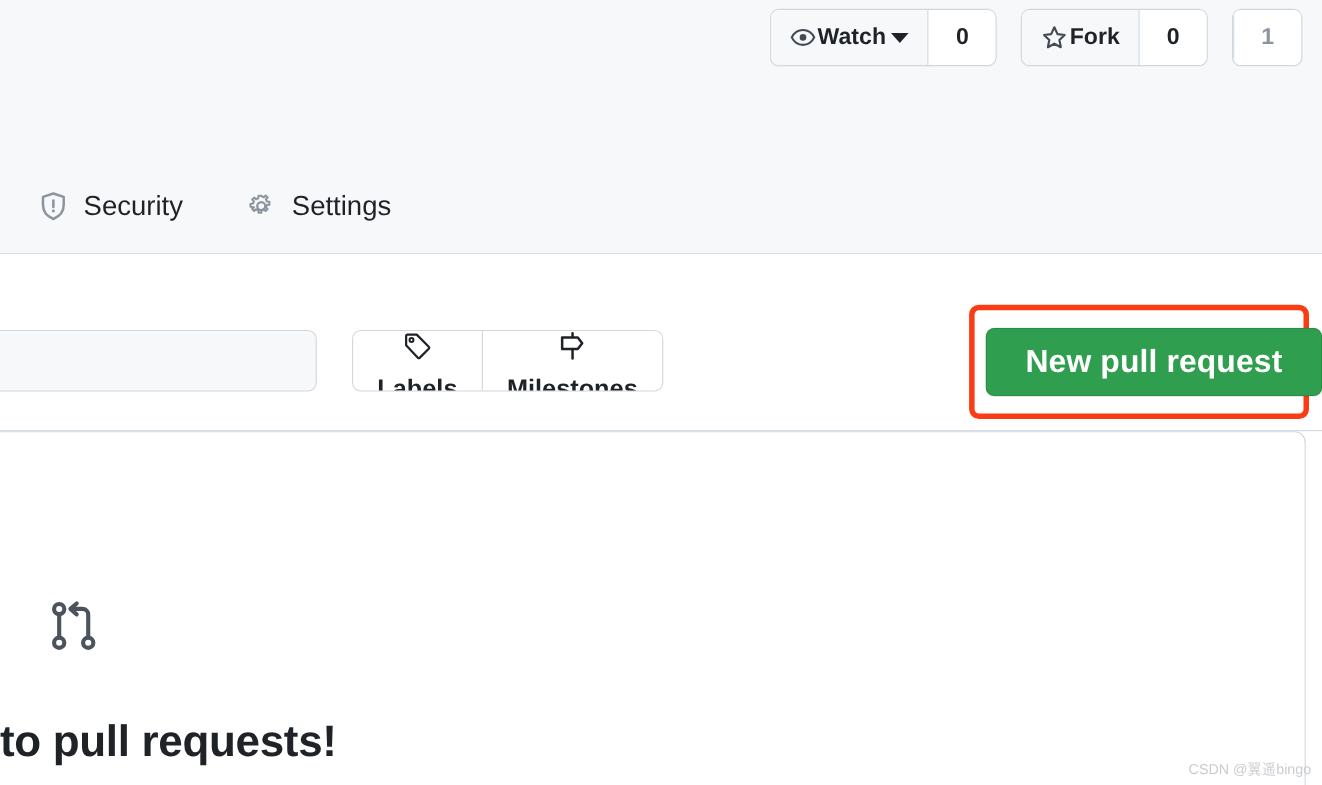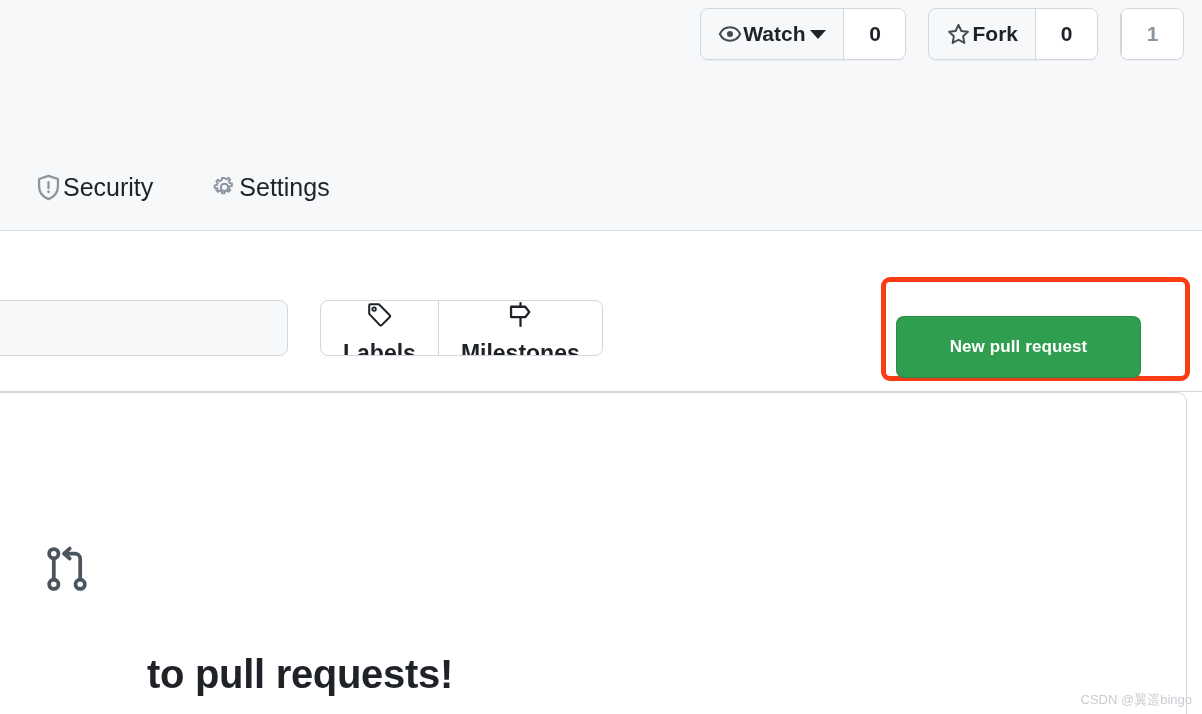--- a/index.html
+++ b/index.html
@@ -91,20 +91,21 @@
     bottom: 22px;
     display: flex;
     align-items: center;
     gap: 0px;
     padding-left: 34px;
   }
 
   .nav-item {
     display: flex;
     align-items: center;
+    gap: 13px;
     font-size: 25px;
     font-weight: 400;
     color: #1f2328;
     padding: 6px 0;
     margin-right: 57px;
     white-space: nowrap;
   }
 
   
   .toolbar {
@@ -179,35 +180,34 @@
     border: 5px solid #fa3c15;
     border-radius: 9px;
     background: transparent;
     z-index: 5;
   }
 
   .new-pr-btn {
     position: absolute;
     left: 896px;
     top: 298px;
-    width: 245px;
+    width: 306px;
     height: 62px;
     background: #2f9e4f;
     border: 1px solid rgba(27,31,36,0.15);
     border-radius: 8px;
     color: #ffffff;
-    font-size: 17px;
+    font-size: 29px;
     font-weight: 600;
     display: flex;
     align-items: center;
     justify-content: center;
     letter-spacing: 0.1px;
     box-shadow: 0 1px 0 rgba(27,31,36,0.1);
     z-index: 6;
-    margin-top: 18px;
   }
 
   
   .content-panel {
     position: absolute;
     left: -140px;
     top: 392px;
     width: 1327px;
     height: 400px;
     background: #ffffff;
@@ -232,21 +232,20 @@
   .blankslate-heading {
     position: absolute;
     left: -140px;
     top: 260px;
     width: 600px;
     font-size: 40px;
     font-weight: 700;
     color: #1f2328;
     white-space: nowrap;
     letter-spacing: -0.3px;
-    text-align: center;
   }
 
   
   .watermark {
     position: absolute;
     right: 10px;
     bottom: 5px;
     font-size: 13px;
     color: #c9cdd1;
     font-family: "Liberation Sans", sans-serif;

